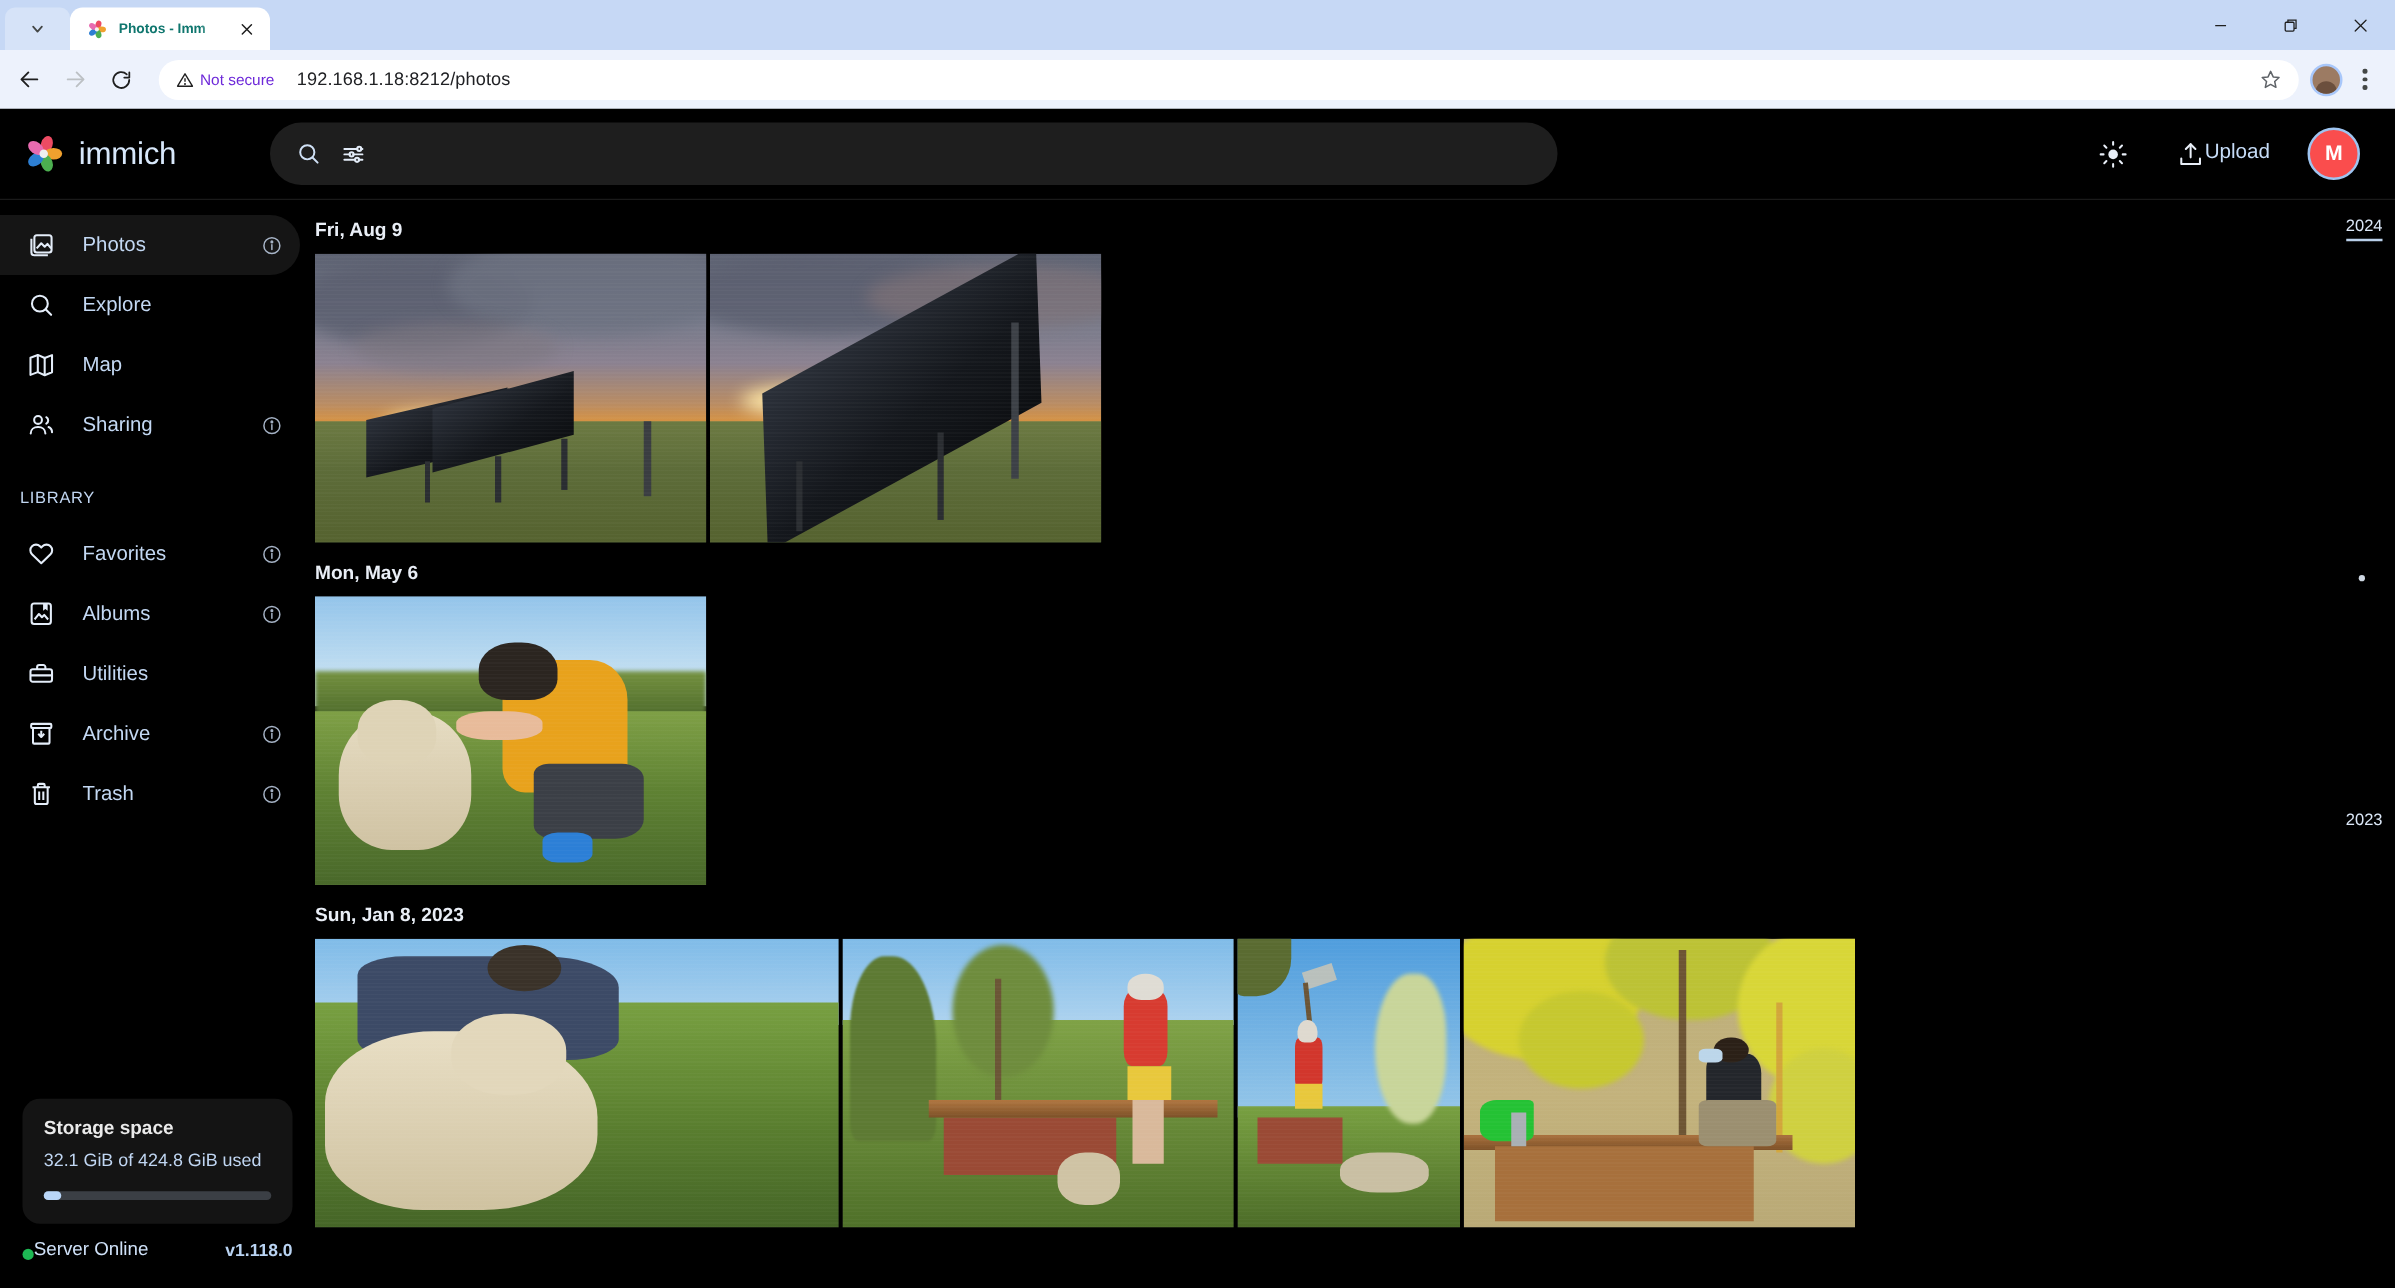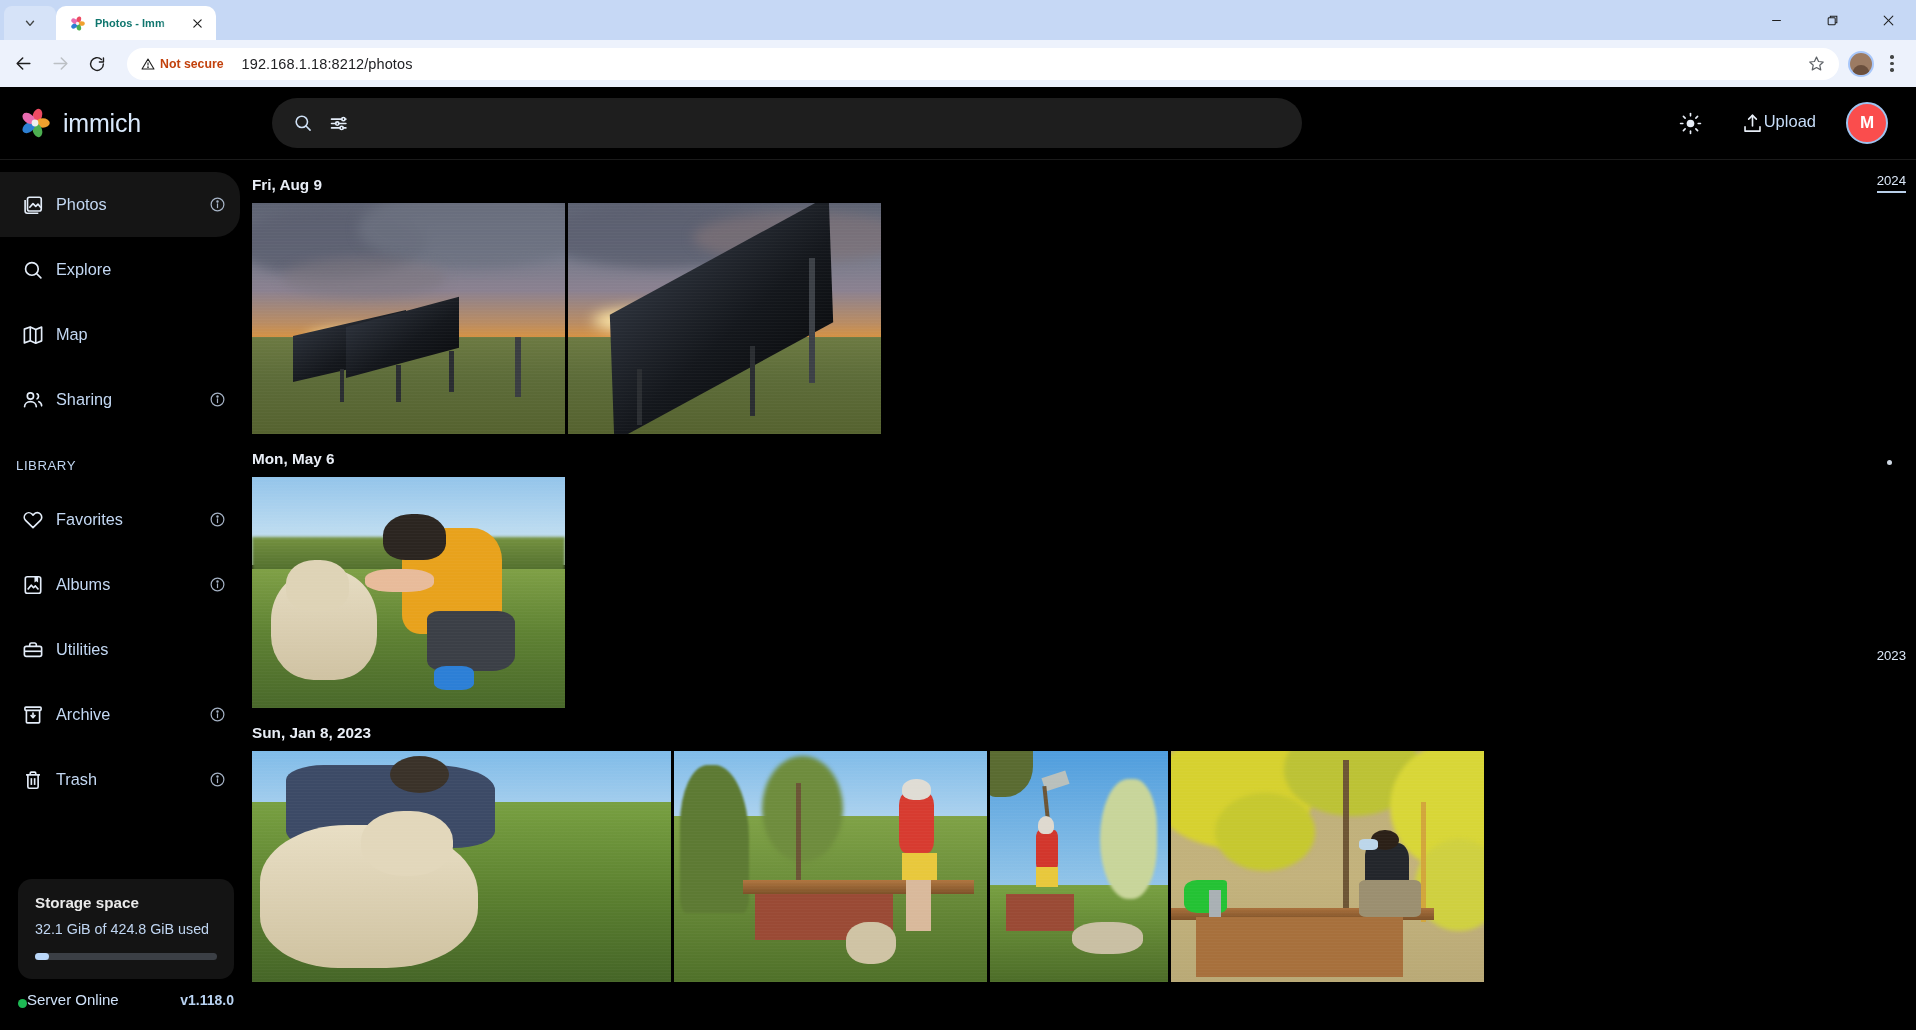--- a/index.html
+++ b/index.html
@@ -39,21 +39,21 @@
     height: 47px; background: #edf2fc; display: flex; align-items: center;
     gap: 3px; padding: 0 10px 0 6px; flex: none;
   }
   .navbtn { width: 34px; height: 34px; border-radius: 50%; display: flex; align-items: center; justify-content: center; }
   .omnibox {
     flex: 1; height: 32px; background: #fff; border-radius: 16px; margin-left: 10px;
     display: flex; align-items: center; padding: 0 8px 0 10px; gap: 0;
   }
   .notsecure {
     display: flex; align-items: center; gap: 5px; padding: 3px 9px 3px 4px;
-    border-radius: 13px; font-size: 12.3px; color: #c2410c; font-weight: 700;
+    border-radius: 13px; font-size: 12.3px; color: #6d28d9; font-weight: 400;
   }
   .omnibox-url { flex: 1; font-size: 14.5px; color: #202124; padding-left: 9px; letter-spacing: .1px; }
   .star { width: 30px; height: 30px; display: flex; align-items: center; justify-content: center; }
   .tb-right { display: flex; align-items: center; gap: 4px; margin-left: 6px; }
   .avatar-chrome {
     width: 26px; height: 26px; border-radius: 50%;
     background: #9c7b63; border: 2px solid #a8c7fa; position: relative; overflow: hidden;
   }
   .avatar-chrome::after {
     content:''; position:absolute; left:50%; top:58%; transform:translateX(-50%);
@@ -62,21 +62,21 @@
   .kebab { width: 28px; height: 30px; display:flex; flex-direction:column; align-items:center; justify-content:center; gap:3px; }
   .kebab i { width:3.4px; height:3.4px; border-radius:50%; background:#444746; display:block; }
 
   
   .app { flex: 1; background: #000; display: flex; flex-direction: column; min-height: 0; position: relative; }
 
   .app-header {
     height: 73px; display: flex; align-items: center; flex: none;
     border-bottom: 1px solid #1a1a1a; padding: 0 28px 0 0;
   }
-  .brand { width: 272px; display: flex; align-items: center; gap: 11px; padding-left: 18px; flex: none; }
+  .brand { width: 216px; display: flex; align-items: center; gap: 11px; padding-left: 18px; flex: none; }
   .brand-name { font-size: 25px; color: #d8e8fb; letter-spacing: -.2px; }
 
   .searchwrap { flex: none; width: 1030px; }
   .searchbar {
     height: 50px; background: #1e1e1e; border-radius: 25px; display: flex;
     align-items: center; padding: 0 19px 0 21px; gap: 15px;
   }
   .search-input {
     flex: 1; background: transparent; border: 0; outline: 0;
     font-size: 16px; color: #c4d6ee; font-family: inherit;
@@ -92,21 +92,21 @@
     display:flex; align-items:center; justify-content:center;
     color:#fff; font-size:17px; font-weight:600; border: 2px solid #9ec4f0;
   }
 
   .app-body { flex: 1; display: flex; min-height: 0; }
 
   
   .sidebar { width: 252px; flex: none; display: flex; flex-direction: column; padding: 12px 0 0 0; }
   .nav-list { padding: 0 12px 0 0; }
   .nav-item {
-    height: 65px; display: flex; align-items: center; gap: 12px;
+    height: 48px; display: flex; align-items: center; gap: 22px;
     padding-left: 22px; border-radius: 0 24px 24px 0; color: #c3d8f3;
   }
   .nav-item.active { background: #151515; }
   .nav-icon { width: 22px; height: 22px; flex: none; display:flex; align-items:center; justify-content:center; }
   .nav-label { font-size: 16.3px; flex: 1; }
   .info-icon { width: 17px; height: 17px; flex: none; margin-right: 14px; opacity: .82; }
   .section-title {
     font-size: 13.2px; color: #c0d5f0; letter-spacing: .55px;
     padding: 26px 0 14px 16px;
   }

